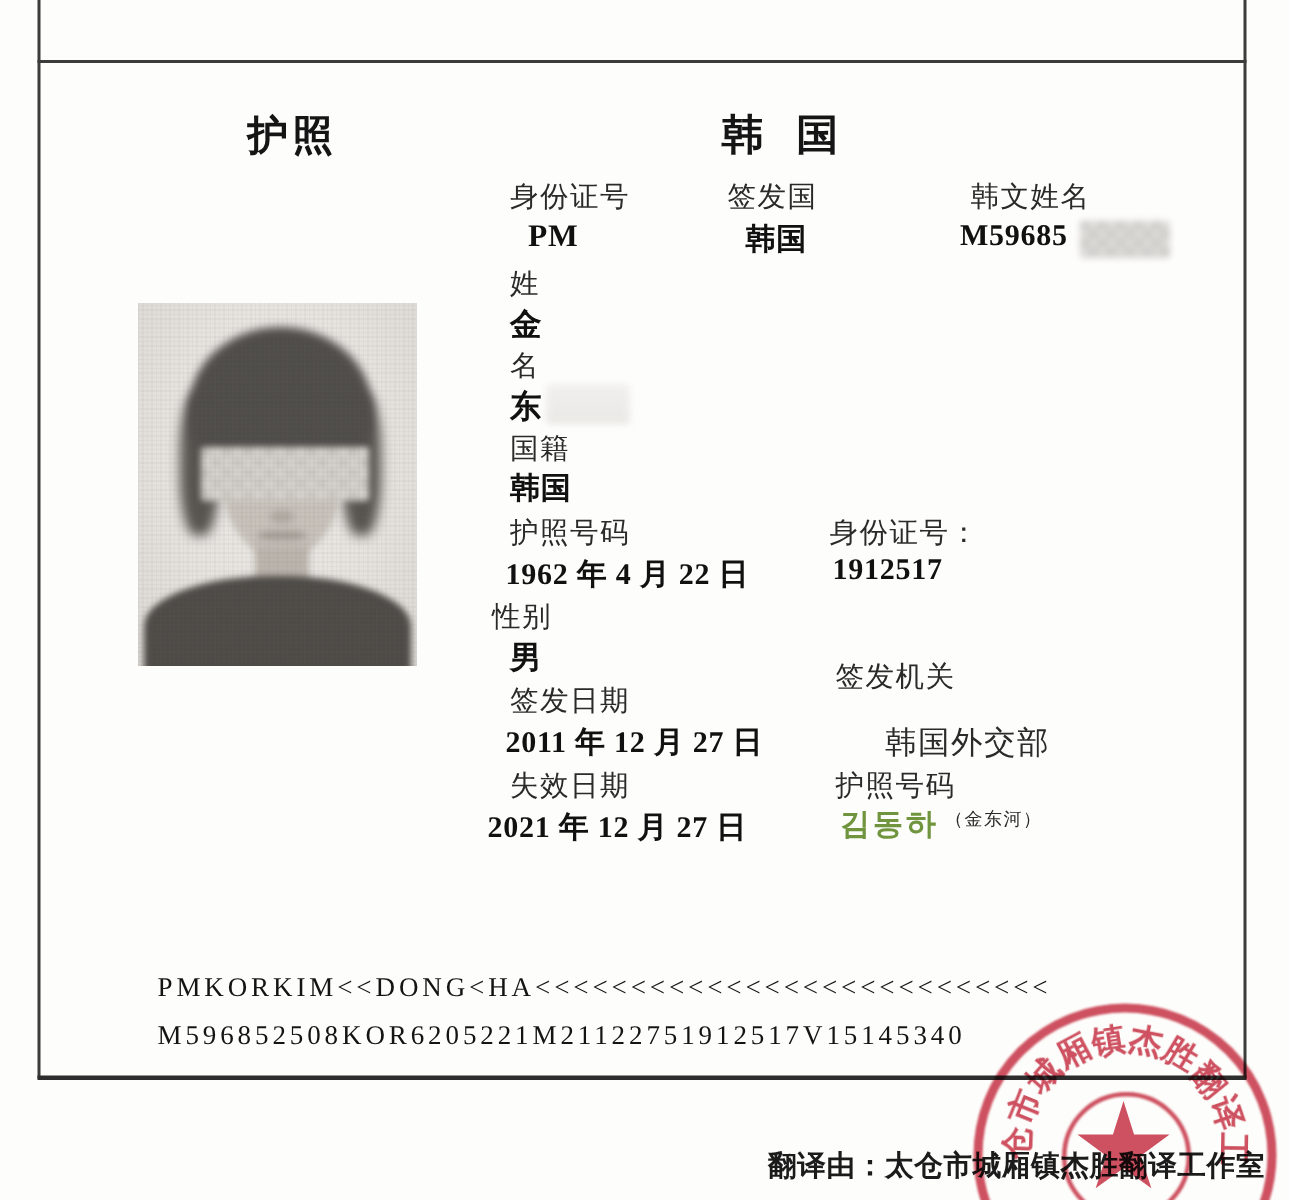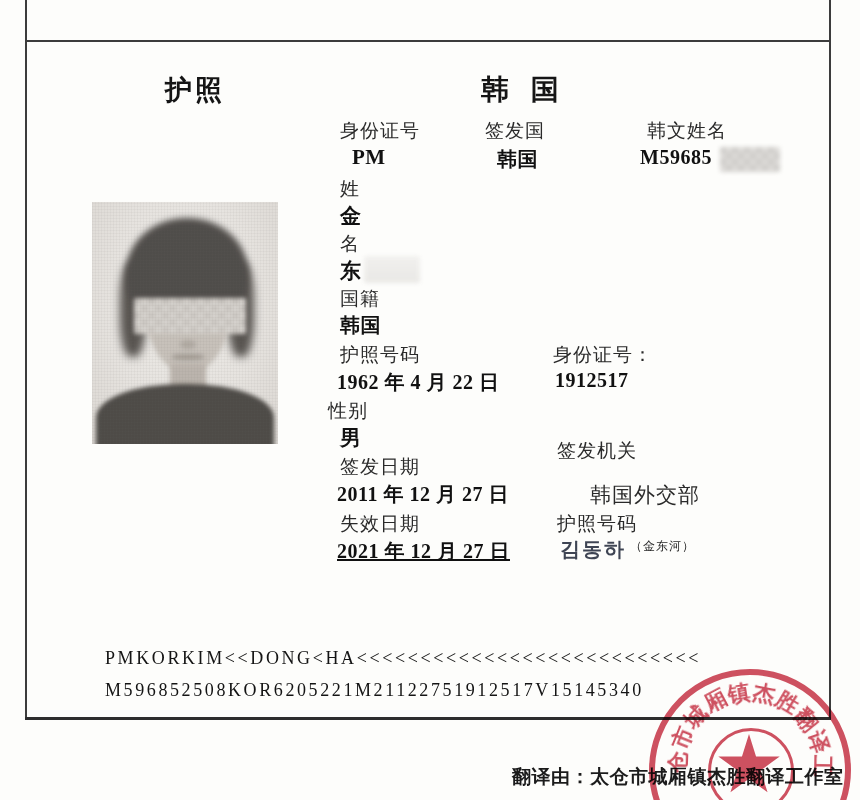--- a/index.html
+++ b/index.html
@@ -20,21 +20,21 @@
     font-weight:700;font-size:27px;color:#151515;letter-spacing:3px;
   }
   .country-title{
     font-family:"Liberation Sans",sans-serif;
     font-weight:700;font-size:28px;color:#151515;word-spacing:12px;letter-spacing:1px;
   }
   
   .flabel{font-size:19px;color:#2a2a2a;letter-spacing:1px;}
   .fvalue{font-size:20px;font-weight:700;color:#111;letter-spacing:.5px;text-align:center;}
   .fvalue.big{font-size:21px;}
-  .hangul{font-size:20px;font-weight:600;color:#0f172a;opacity:.8;letter-spacing:2px;}
+  .hangul{font-size:20px;font-weight:600;color:#4d7c0f;opacity:.8;letter-spacing:2px;}
   
   .mrz{font-family:"Liberation Serif",serif;font-size:18px;color:#141414;
        letter-spacing:2.6px;white-space:nowrap;}
   
   .photo{left:92px;top:202px;width:186px;height:242px;overflow:hidden;
          background:radial-gradient(ellipse at 50% 42%,#f0eeea 0%,#e9e6e2 55%,#dedad5 100%);
          filter:contrast(.97);}
   .photo *{position:absolute;}
   .hair{left:34px;top:16px;width:122px;height:108px;background:#4e4b48;
         border-radius:52% 52% 46% 46%;filter:blur(3px);}
@@ -122,21 +122,21 @@
 <div class="abs flabel" style="left:328px;top:398px;">性别</div>
 <div class="abs fvalue big" style="left:340px;top:424px;">男</div>
 
 <div class="abs flabel" style="left:340px;top:454px;">签发日期</div>
 <div class="abs flabel" style="left:557px;top:438px;">签发机关</div>
 <div class="abs fvalue" style="left:337px;top:481px;">2011 年 12 月 27 日</div>
 <div class="abs flabel" style="left:590px;top:481px;font-size:21px;font-weight:400;">韩国外交部</div>
 
 <div class="abs flabel" style="left:340px;top:511px;">失效日期</div>
 <div class="abs flabel" style="left:557px;top:511px;">护照号码</div>
-<div class="abs fvalue" style="left:337px;top:538px;text-decoration:underline;">2021 年 12 月 27 日</div>
+<div class="abs fvalue" style="left:325px;top:538px;">2021 年 12 月 27 日</div>
 <div class="abs hangul" style="left:560px;top:536px;">김동하</div>
 <div class="abs flabel" style="left:630px;top:538px;font-size:12px;">（金东河）</div>
 
 <div class="abs mrz" style="left:105px;top:648px;">PMKORKIM&lt;&lt;DONG&lt;HA&lt;&lt;&lt;&lt;&lt;&lt;&lt;&lt;&lt;&lt;&lt;&lt;&lt;&lt;&lt;&lt;&lt;&lt;&lt;&lt;&lt;&lt;&lt;&lt;&lt;&lt;&lt;</div>
 <div class="abs mrz" style="left:105px;top:680px;">M596852508KOR6205221M21122751912517V15145340</div>
 
 <div class="abs footer-note" style="left:512px;top:764px;">翻译由：太仓市城厢镇杰胜翻译工作室</div>
 
 <div class="abs stamp" id="stamp" style="color: rgb(201, 57, 75);">
   <div class="ring-outer"></div>

